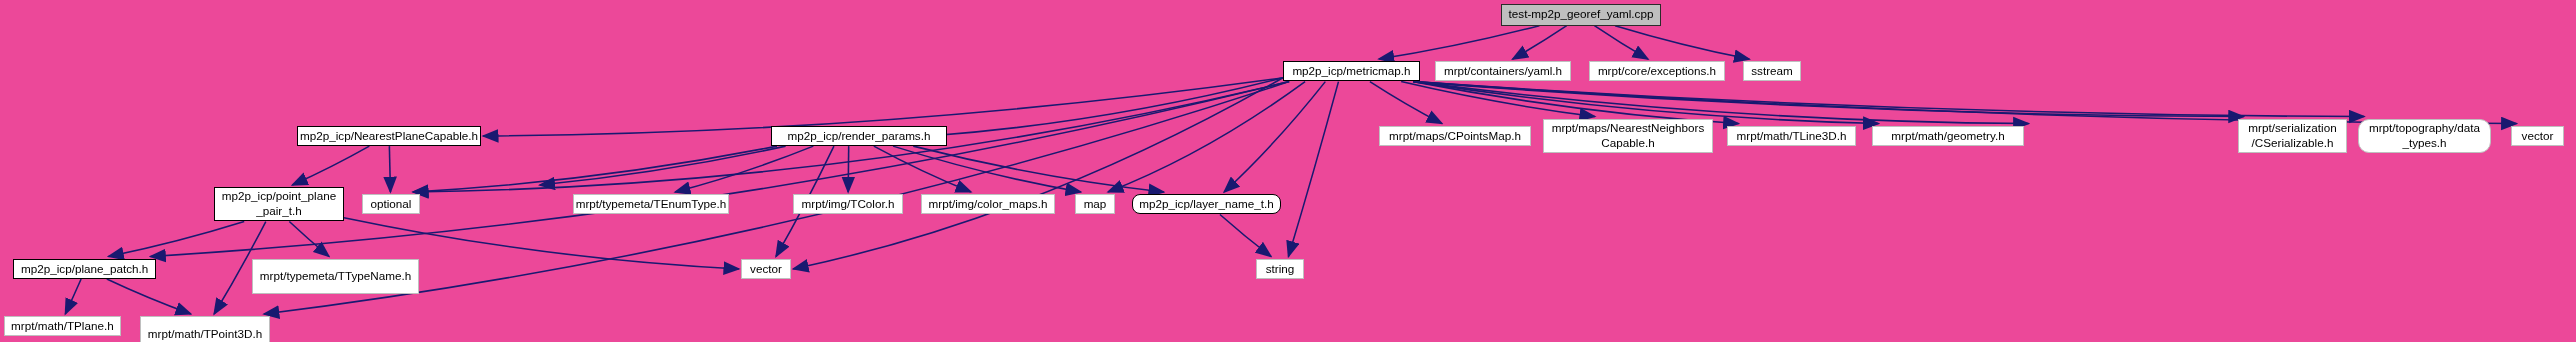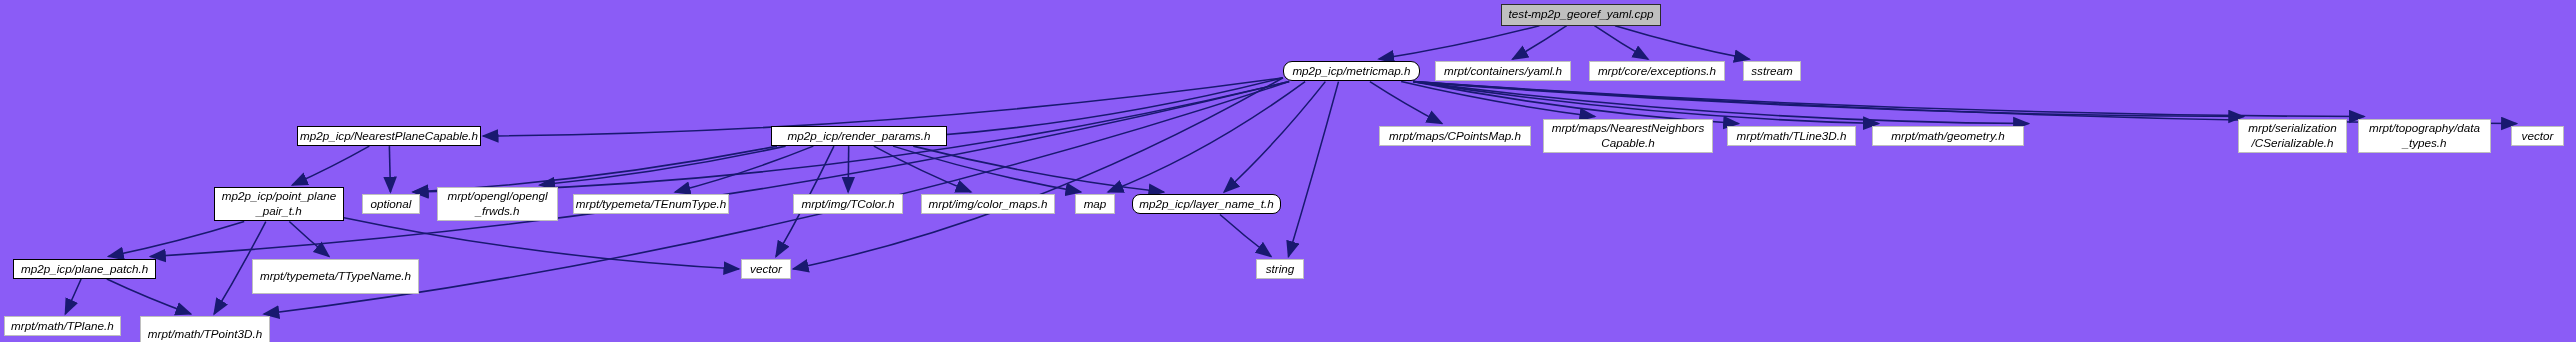--- a/index.html
+++ b/index.html
@@ -1,22 +1,21 @@
 <!DOCTYPE html>
 <html style="font-size:12.4px"><head>
 <meta charset="utf-8">
 <style>
   html,body{margin:0;padding:0;background:#ffffff;}
   #graph{
     position:relative;
     width:2576px;height:342px;
-    background:#8b5cf6;
+    background:#ec4899;
     font-family:"Liberation Sans","DejaVu Sans",sans-serif;
     overflow:hidden;
-    font-style:italic;
   }
   #edges{position:absolute;left:0;top:0;width:2576px;height:342px;pointer-events:none;}
   .node{
     position:absolute;
     display:flex;align-items:center;justify-content:center;
     text-align:center;
     box-sizing:border-box;
     background:#ffffff;
     border:1.2px solid #bfbfbf;
     color:#000000;
@@ -70,41 +69,39 @@
       <path d="M1091.32,188 C1091.0866666666666,207.68318666666667 1090.8533333333332,227.34985333333336 1090.62,247" fill="none" stroke="#191970" stroke-width="2" marker-end="url(#arr)"></path>
       <path d="M1123.63,188 C1165.28,210.61548666666664 1206.93,230.28215333333333 1248.58,247" fill="none" stroke="#191970" stroke-width="2" marker-end="url(#arr)"></path>
       <path d="M1010.14,188 C904.6733333333333,210.99466666666666 799.2066666666667,227.66133333333335 693.74,238" fill="none" stroke="#191970" stroke-width="2" marker-end="url(#arr)"></path>
       <path d="M1045.78,188 C986.5133333333333,211.86274666666665 927.2466666666667,231.52941333333334 867.98,247" fill="none" stroke="#191970" stroke-width="2" marker-end="url(#arr)"></path>
       <path d="M999,188 C843,218.71146666666667 687,238.37813333333335 531,247" fill="none" stroke="#191970" stroke-width="2" marker-end="url(#arr)"></path>
       <path d="M1148.38,188 C1228.92,213.36889866666667 1309.46,233.03556533333335 1390,247" fill="none" stroke="#191970" stroke-width="2" marker-end="url(#arr)"></path>
       <path d="M1072.33,188 C1047.48,239.56777333333335 1022.63,286.9011066666667 997.78,330" fill="none" stroke="#191970" stroke-width="2" marker-end="url(#arr)"></path>
       <path d="M1568.92,276 C1590.8533333333335,295.42128 1612.7866666666666,313.42128 1634.72,330" fill="none" stroke="#191970" stroke-width="2" marker-end="url(#arr)"></path>
     </svg>
 <div class="node root" title="test-mp2p_georef_yaml.cpp" style="left: 1501px; top: 3.9px; width: 160px; height: 22px;">test-mp2p_georef_yaml.cpp</div>
-    <div class="node linked" title="mp2p_icp/metricmap.h" style="left: 1283px; top: 61px; width: 137px; height: 20px; border-radius: 9px;">mp2p_icp/metricmap.h</div>
+    <div class="node linked" title="mp2p_icp/metricmap.h" style="left: 1283px; top: 61px; width: 137px; height: 20px;">mp2p_icp/metricmap.h</div>
     <div class="node plain" title="mrpt/containers/yaml.h" style="left: 1435px; top: 61px; width: 136px; height: 20px;">mrpt/containers/yaml.h</div>
     <div class="node plain" title="mrpt/core/exceptions.h" style="left: 1589px; top: 61px; width: 136px; height: 20px;">mrpt/core/exceptions.h</div>
     <div class="node plain" title="sstream" style="left: 1743px; top: 61px; width: 58px; height: 20px;">sstream</div>
     <div class="node linked" title="mp2p_icp/NearestPlaneCapable.h" style="left: 297px; top: 126px; width: 184px; height: 20px;">mp2p_icp/NearestPlaneCapable.h</div>
     <div class="node linked" title="mp2p_icp/render_params.h" style="left: 771px; top: 126px; width: 176px; height: 20px;">mp2p_icp/render_params.h</div>
     <div class="node plain" title="mrpt/maps/CPointsMap.h" style="left: 1379px; top: 126px; width: 152px; height: 20px;">mrpt/maps/CPointsMap.h</div>
     <div class="node plain" title="mrpt/maps/NearestNeighborsCapable.h" style="left: 1543px; top: 119px; width: 170px; height: 34px;">mrpt/maps/NearestNeighbors
 Capable.h</div>
     <div class="node plain" title="mrpt/math/TLine3D.h" style="left: 1727px; top: 126px; width: 129px; height: 20px;">mrpt/math/TLine3D.h</div>
     <div class="node plain" title="mrpt/math/geometry.h" style="left: 1872px; top: 126px; width: 152px; height: 20px;">mrpt/math/geometry.h</div>
     <div class="node plain" title="mrpt/serialization/CSerializable.h" style="left: 2238px; top: 119px; width: 109px; height: 34px;">mrpt/serialization
 /CSerializable.h</div>
-    <div class="node plain" title="mrpt/topography/data_types.h" style="left: 2358px; top: 119px; width: 133px; height: 34px;">mrpt/topography/data
+    <div class="node plain" title="mrpt/topography/data_types.h" style="left: 2358px; top: 119px; width: 133px; height: 34px; border-radius: 11px;">mrpt/topography/data
 _types.h</div>
     <div class="node plain" title="memory" style="left: 2511px; top: 126px; width: 53px; height: 20px;">vector</div>
     <div class="node linked" title="mp2p_icp/point_plane_pair_t.h" style="left: 214px; top: 187px; width: 130px; height: 34px;">mp2p_icp/point_plane
 _pair_t.h</div>
     <div class="node plain" title="optional" style="left: 362px; top: 194px; width: 58px; height: 20px;">optional</div>
-    <div class="node plain" title="mrpt/opengl/opengl_frwds.h" style="left: 437px; top: 187px; width: 121px; height: 34px;">mrpt/opengl/opengl
-_frwds.h</div>
     <div class="node plain" title="mrpt/typemeta/TEnumType.h" style="left: 573px; top: 194px; width: 156px; height: 20px;">mrpt/typemeta/TEnumType.h</div>
     <div class="node plain" title="mrpt/img/TColor.h" style="left: 793px; top: 194px; width: 110px; height: 20px;">mrpt/img/TColor.h</div>
     <div class="node plain" title="mrpt/img/color_maps.h" style="left: 921px; top: 194px; width: 134px; height: 20px;">mrpt/img/color_maps.h</div>
     <div class="node plain" title="map" style="left: 1075px; top: 194px; width: 40px; height: 20px;">map</div>
     <div class="node linked" title="mp2p_icp/layer_name_t.h" style="left: 1132px; top: 194px; width: 149px; height: 20px; border-radius: 8px;">mp2p_icp/layer_name_t.h</div>
     <div class="node linked" title="mp2p_icp/plane_patch.h" style="left: 13.2px; top: 259px; width: 143px; height: 20px;">mp2p_icp/plane_patch.h</div>
     <div class="node plain" title="mrpt/typemeta/TTypeName.h" style="left: 252px; top: 259px; width: 167px; height: 35px;">mrpt/typemeta/TTypeName.h</div>
     <div class="node plain" title="vector" style="left: 741px; top: 259px; width: 50px; height: 20px;">vector</div>
     <div class="node plain" title="string" style="left: 1256px; top: 259px; width: 48px; height: 20px;">string</div>
     <div class="node plain" title="mrpt/math/TPlane.h" style="left: 3.9px; top: 316px; width: 117px; height: 20px;">mrpt/math/TPlane.h</div>

